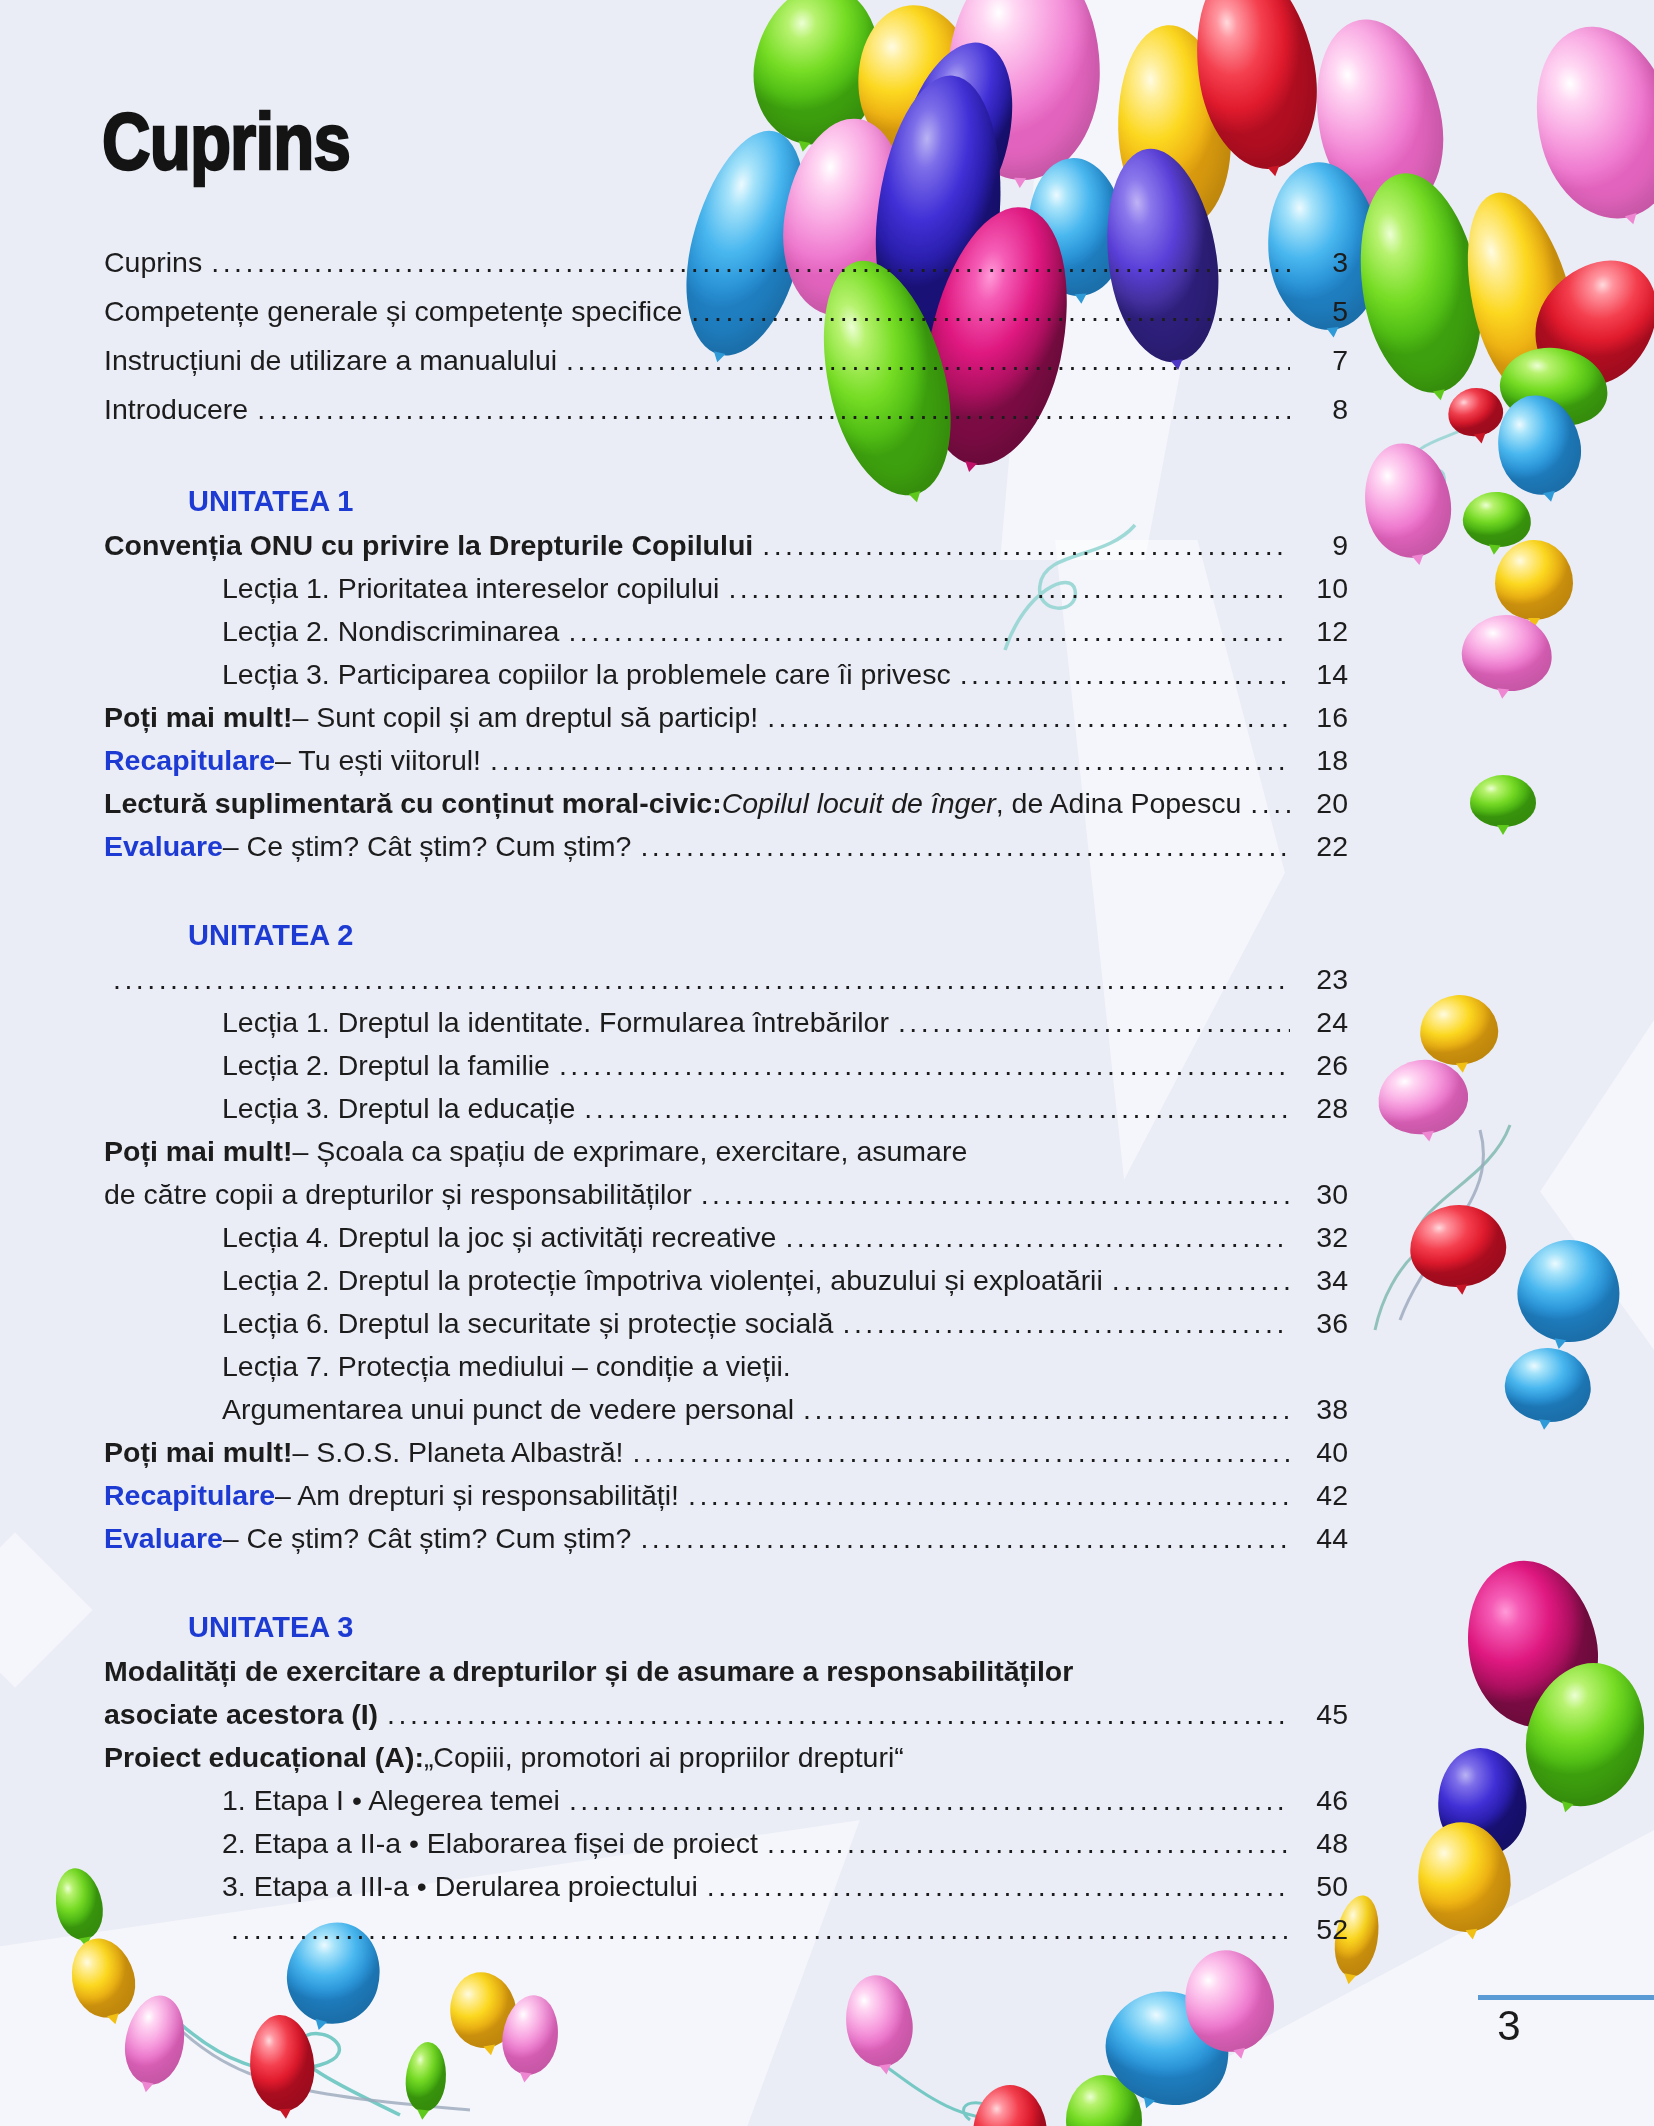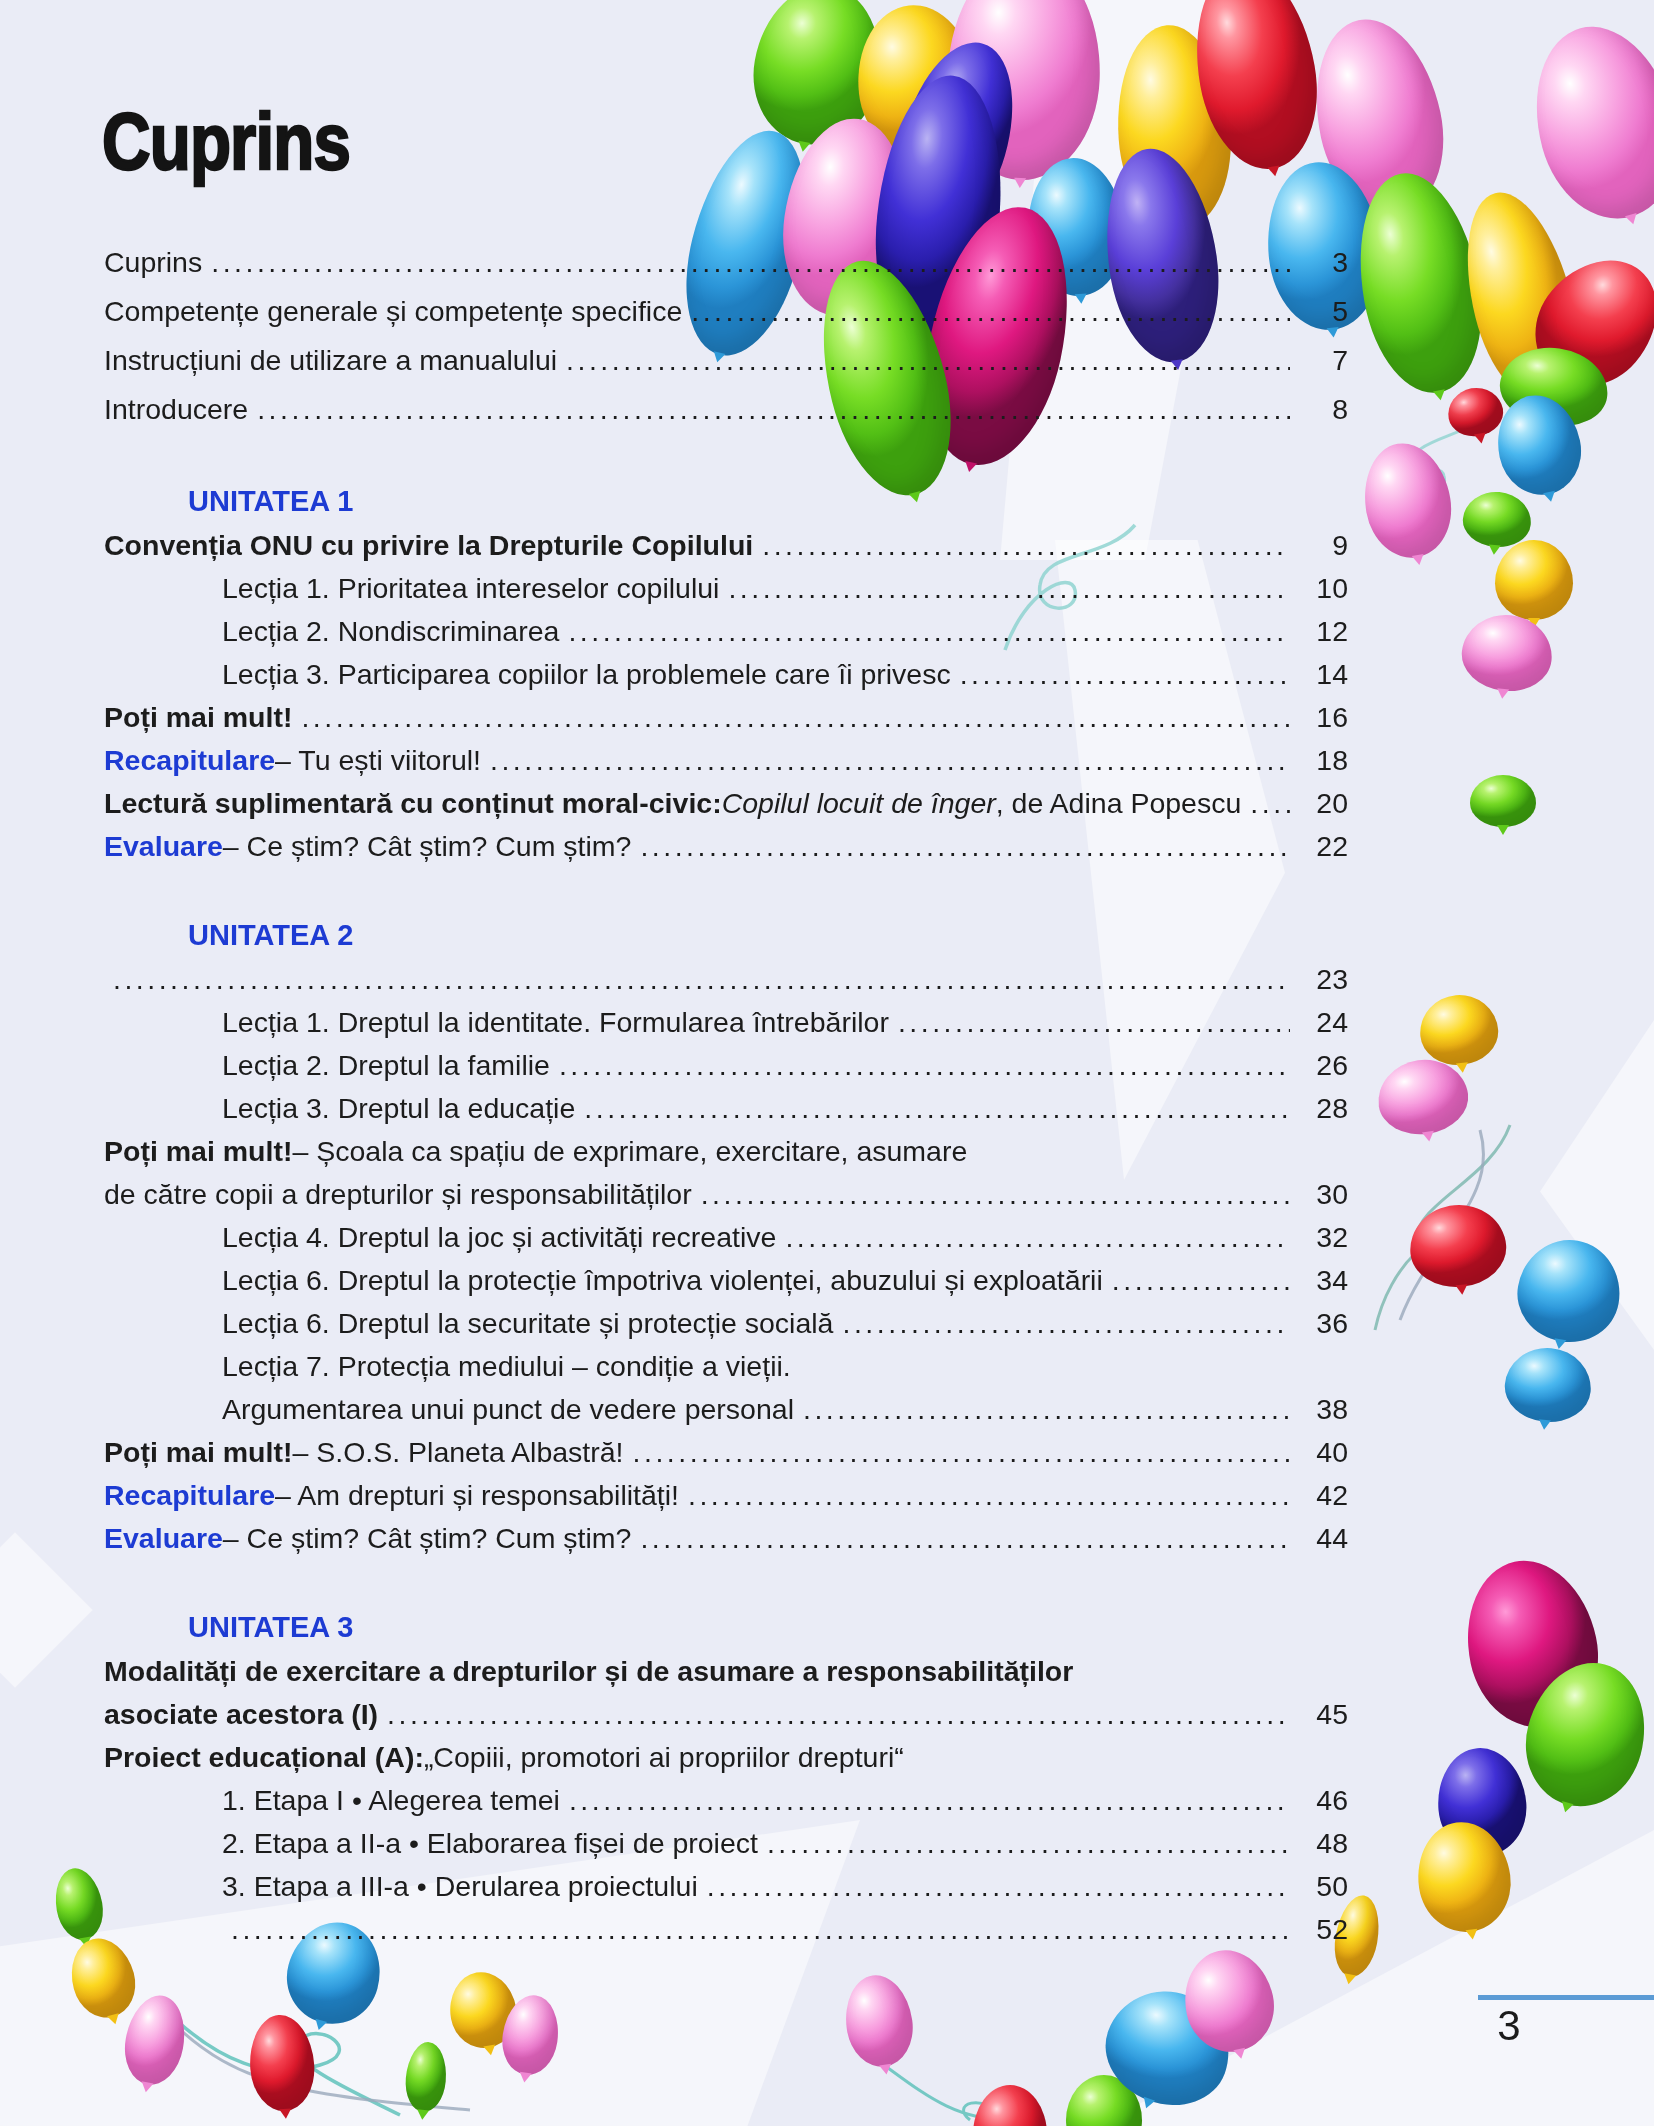--- a/index.html
+++ b/index.html
@@ -189,20 +189,21 @@
           <span class="dots">................................................................................................................................................................................................................................................</span>
           <span class="pagenum">12</span>
         </div>
         <div class="row indent">
           <span class="seg normal">Lecția 3. Participarea copiilor la problemele care îi privesc</span>
           <span class="dots">................................................................................................................................................................................................................................................</span>
           <span class="pagenum">14</span>
         </div>
         <div class="row">
           <span class="seg bold">Poți mai mult!</span>
+          <span class="seg normal"> – Sunt copil și am dreptul să particip!</span>
           <span class="dots">................................................................................................................................................................................................................................................</span>
           <span class="pagenum">16</span>
         </div>
         <div class="row">
           <span class="seg blue">Recapitulare</span>
           <span class="seg normal"> – Tu ești viitorul!</span>
           <span class="dots">................................................................................................................................................................................................................................................</span>
           <span class="pagenum">18</span>
         </div>
         <div class="row">
@@ -248,21 +249,21 @@
           <span class="seg normal">de către copii a drepturilor și responsabilităților</span>
           <span class="dots">................................................................................................................................................................................................................................................</span>
           <span class="pagenum">30</span>
         </div>
         <div class="row indent">
           <span class="seg normal">Lecția 4. Dreptul la joc și activități recreative</span>
           <span class="dots">................................................................................................................................................................................................................................................</span>
           <span class="pagenum">32</span>
         </div>
         <div class="row indent">
-          <span class="seg normal">Lecția 6. Dreptul la protecție împotriva violenței, abuzului și exploatării</span>
+          <span class="seg normal">Lecția 2. Dreptul la protecție împotriva violenței, abuzului și exploatării</span>
           <span class="dots">................................................................................................................................................................................................................................................</span>
           <span class="pagenum">34</span>
         </div>
         <div class="row indent">
           <span class="seg normal">Lecția 6. Dreptul la securitate și protecție socială</span>
           <span class="dots">................................................................................................................................................................................................................................................</span>
           <span class="pagenum">36</span>
         </div>
         <div class="row indent">
           <span class="seg normal">Lecția 7. Protecția mediului – condiție a vieții.</span>

